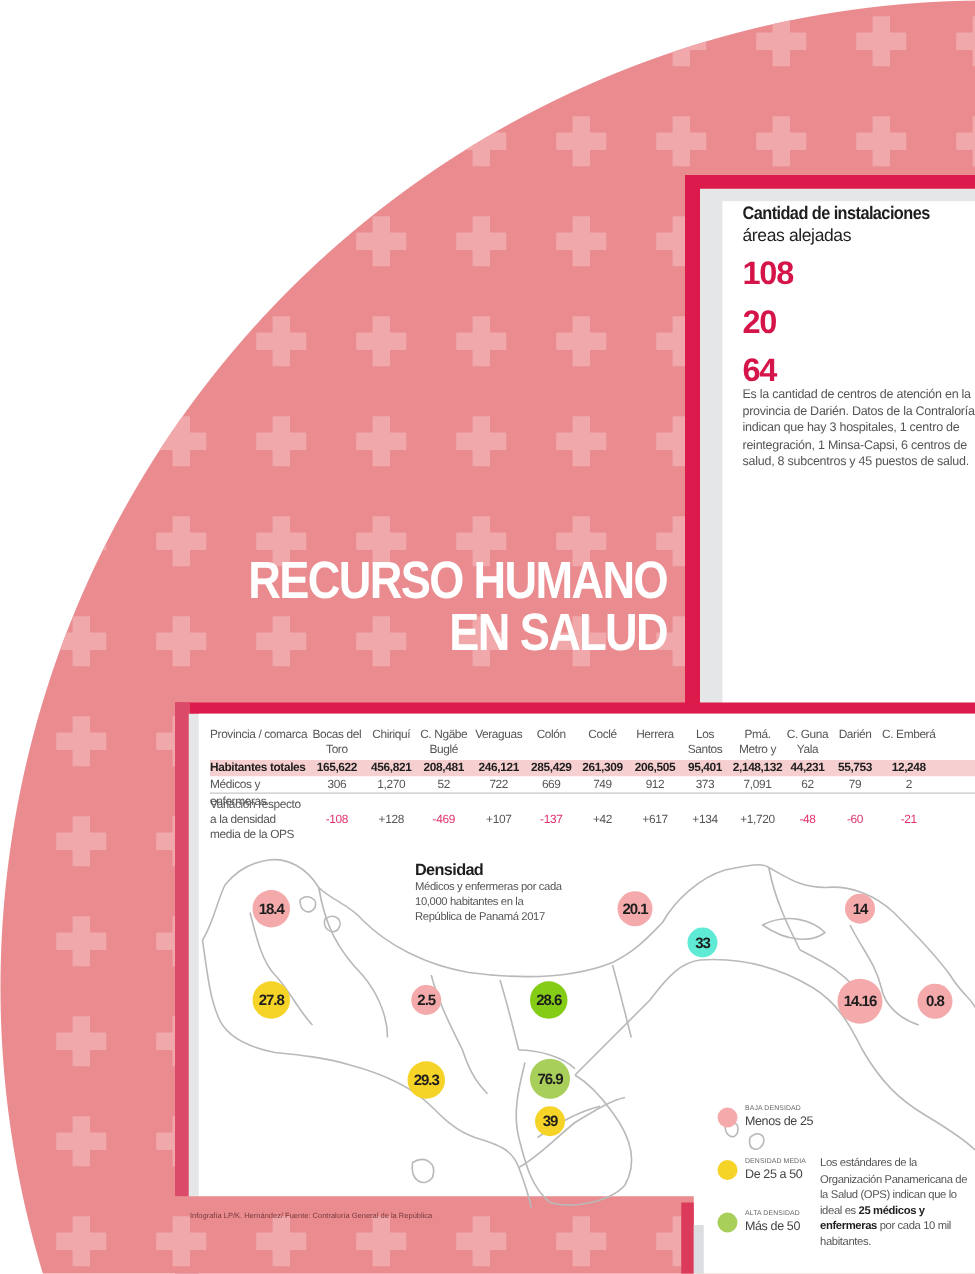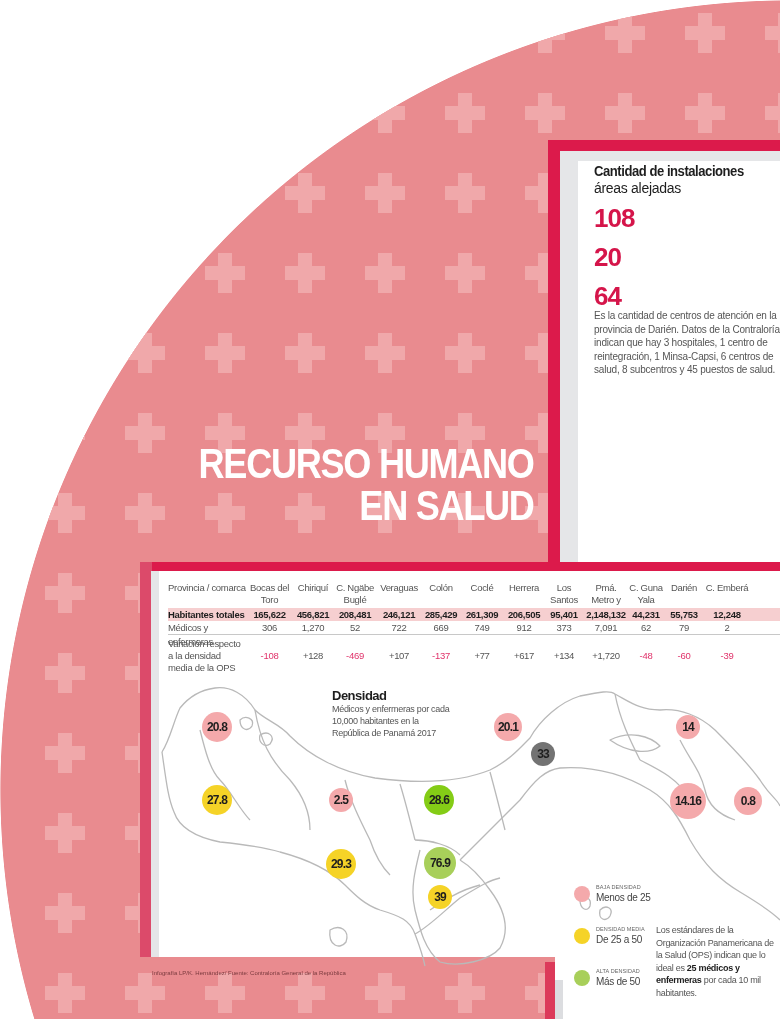--- a/index.html
+++ b/index.html
@@ -318,27 +318,27 @@
     <div class="c" style="width:42px">79</div>
     <div class="c" style="width:44px">2</div>
   </div>
   <div class="tbl-row row-var">
     <div class="c0">Variación respecto a la densidad media de la OPS</div>
     <div class="c neg" style="width:47px">-108</div>
     <div class="c" style="width:40px">+128</div>
     <div class="c neg" style="width:44px">-469</div>
     <div class="c" style="width:44px">+107</div>
     <div class="c neg" style="width:40px">-137</div>
-    <div class="c" style="width:42px">+77</div>
+    <div class="c" style="width:42px">+42</div>
     <div class="c" style="width:42px">+617</div>
     <div class="c" style="width:38px">+134</div>
     <div class="c" style="width:46px">+1,720</div>
     <div class="c neg" style="width:34px">-48</div>
     <div class="c neg" style="width:42px">-60</div>
-    <div class="c neg" style="width:44px">-39</div>
+    <div class="c neg" style="width:44px">-21</div>
   </div>
 </div>
 
 <div class="map">
   <svg width="620" height="290" viewBox="0 0 620 290">
     <g fill="none" stroke="#b9b9b9" stroke-width="1.3" stroke-linejoin="round">
 
       <path d="M2,72 C10,60 14,40 20,28 C28,18 40,10 55,8 C70,6 85,14 95,30 C105,40 120,44 130,56 C150,76 180,92 215,98 C260,104 300,102 330,90 C350,80 360,68 370,58 C380,40 400,22 420,16 C440,12 450,10 455,14 C470,22 480,30 500,30 C520,28 540,36 555,50 C575,70 590,86 600,100 C610,116 618,120 620,126"></path>
 
       <path d="M2,72 C6,100 8,118 14,132 C20,150 40,158 60,162 C80,164 100,166 120,172 C150,180 170,190 185,205 C195,215 205,225 220,230 C240,236 250,240 255,254 C258,262 262,272 265,286"></path>
@@ -366,29 +366,29 @@
       <path d="M170,250 C180,244 190,250 186,262 C180,270 168,266 170,250 Z"></path>
       <path d="M450,60 C470,50 490,56 500,66 C490,74 470,74 450,60 Z"></path>
     </g>
   </svg>
 
   <div class="map-title">
     <div class="t">Densidad</div>
     <div class="s">Médicos y enfermeras por cada 10,000 habitantes en la República de Panamá 2017</div>
   </div>
 
-  <div class="bubble" style="left:42px;top:32px;width:30px;height:30px;background:#f4a9ab">20.8</div>
+  <div class="bubble" style="left:42px;top:32px;width:30px;height:30px;background:#f4a9ab">18.4</div>
   <div class="bubble" style="left:42px;top:105px;width:30px;height:30px;background:#f5d327">27.8</div>
   <div class="bubble" style="left:169px;top:108px;width:24px;height:24px;background:#f4a9ab">2.5</div>
   <div class="bubble" style="left:166px;top:169px;width:30px;height:30px;background:#f5d327">29.3</div>
   <div class="bubble" style="left:264px;top:105px;width:30px;height:30px;background:#84cc16">28.6</div>
   <div class="bubble" style="left:264px;top:167px;width:32px;height:32px;background:#a8cf5a">76.9</div>
   <div class="bubble" style="left:268px;top:205px;width:24px;height:24px;background:#f5d327">39</div>
   <div class="bubble" style="left:334px;top:33px;width:28px;height:28px;background:#f4a9ab">20.1</div>
-  <div class="bubble" style="left:371px;top:62px;width:24px;height:24px;background:#737373">33</div>
+  <div class="bubble" style="left:390px;top:62px;width:24px;height:24px;background:#5eead4">33</div>
   <div class="bubble" style="left:516px;top:35px;width:24px;height:24px;background:#f4a9ab">14</div>
   <div class="bubble" style="left:510px;top:103px;width:36px;height:36px;background:#f4a9ab">14.16</div>
   <div class="bubble" style="left:574px;top:107px;width:28px;height:28px;background:#f4a9ab">0.8</div>
 </div>
 
 <div class="legend">
   <div class="leg-item" style="top:0">
     <div class="leg-dot" style="background:#f4a9ab"></div>
     <div class="leg-cap">BAJA DENSIDAD</div>
     <div class="leg-val">Menos de 25</div>

